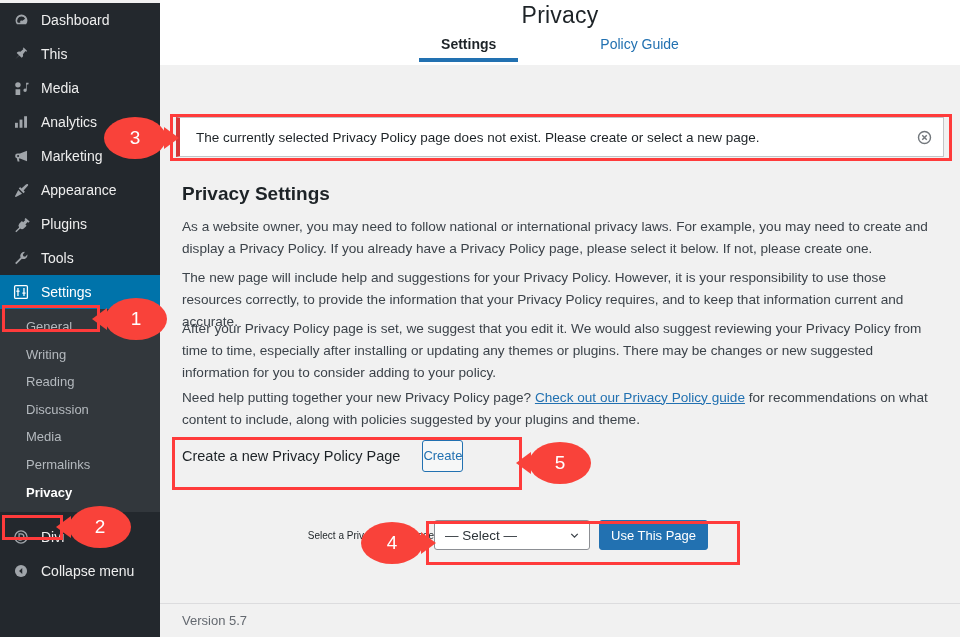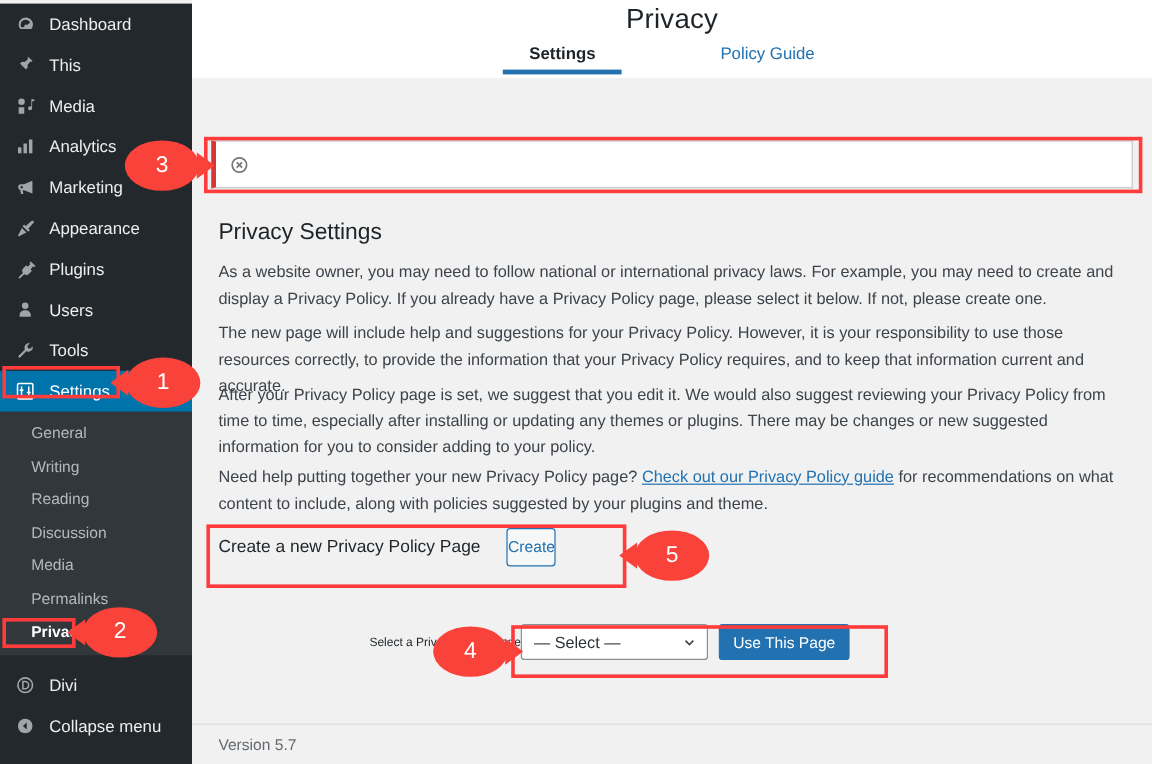--- a/index.html
+++ b/index.html
@@ -119,21 +119,21 @@
   #notice .dismiss {
     width: 38px; height: 38px;
     display: flex; align-items: center; justify-content: center;
     color: #787c82;
   }
 
   .section-title {
     position: absolute;
     left: 22px; top: 102px;
     font-size: 19px;
-    font-weight: 400;
+    font-weight: 700;
     color: #1d2327;
   }
 
   .para {
     position: absolute;
     left: 22px;
     width: 760px;
     font-size: 13.6px;
     line-height: 1.62;
     color: #3c434a;
@@ -336,29 +336,20 @@
 
     <div class="menu-item">
       <span class="ico">
         <svg width="17" height="17" viewBox="0 0 20 20" fill="currentColor">
             <path d="M14.9 2.3l-1.4 1.4 1 1-2.6 2.6-1.4-1.4-3 3a3.6 3.6 0 00-.3 4.6L2.7 18l1.2 1.2 4.5-4.5a3.6 3.6 0 004.6-.3l3-3-1.4-1.4L17.2 7l1 1 1.4-1.4z"></path>
           </svg>
       </span>
       <span class="lbl">Plugins</span>
     </div>
 
-    <div class="menu-item">
-      <span class="ico">
-        <svg width="16" height="16" viewBox="0 0 20 20" fill="currentColor">
-            <circle cx="10" cy="6" r="3.4"></circle>
-            <path d="M10 10.6c-3.2 0-5.8 2-5.8 4.5v2.3h11.6v-2.3c0-2.5-2.6-4.5-5.8-4.5z"></path>
-          </svg>
-      </span>
-      <span class="lbl">Users</span>
-    </div>
 
     <div class="menu-item">
       <span class="ico">
         <svg width="16" height="16" viewBox="0 0 20 20" fill="currentColor">
             <path d="M14.8 2.4a5 5 0 00-5.3 6.9L2.6 16.2l1.6 1.6 6.9-6.9a5 5 0 006.9-5.3l-2.8 2.8-2.3-.6-.6-2.3z"></path>
           </svg>
       </span>
       <span class="lbl">Tools</span>
     </div>
 
@@ -412,20 +403,21 @@
     <div id="page-title">Privacy</div>
     <div id="tabs">
       <div class="tab active">Settings</div>
       <div class="tab">Policy Guide</div>
     </div>
   </div>
 
   <main id="content">
 
     <div id="notice">
+      <div class="notice-text">The currently selected Privacy Policy page does not exist. Please create or select a new page.</div>
       <div class="dismiss">
         <svg width="15" height="15" viewBox="0 0 20 20">
             <circle cx="10" cy="10" r="8" fill="none" stroke="#72777c" stroke-width="1.9"></circle>
             <path d="M7 7l6 6M13 7l-6 6" stroke="#72777c" stroke-width="1.9" fill="none"></path>
           </svg>
       </div>
     </div>
 
     <h2 class="section-title">Privacy Settings</h2>
 

